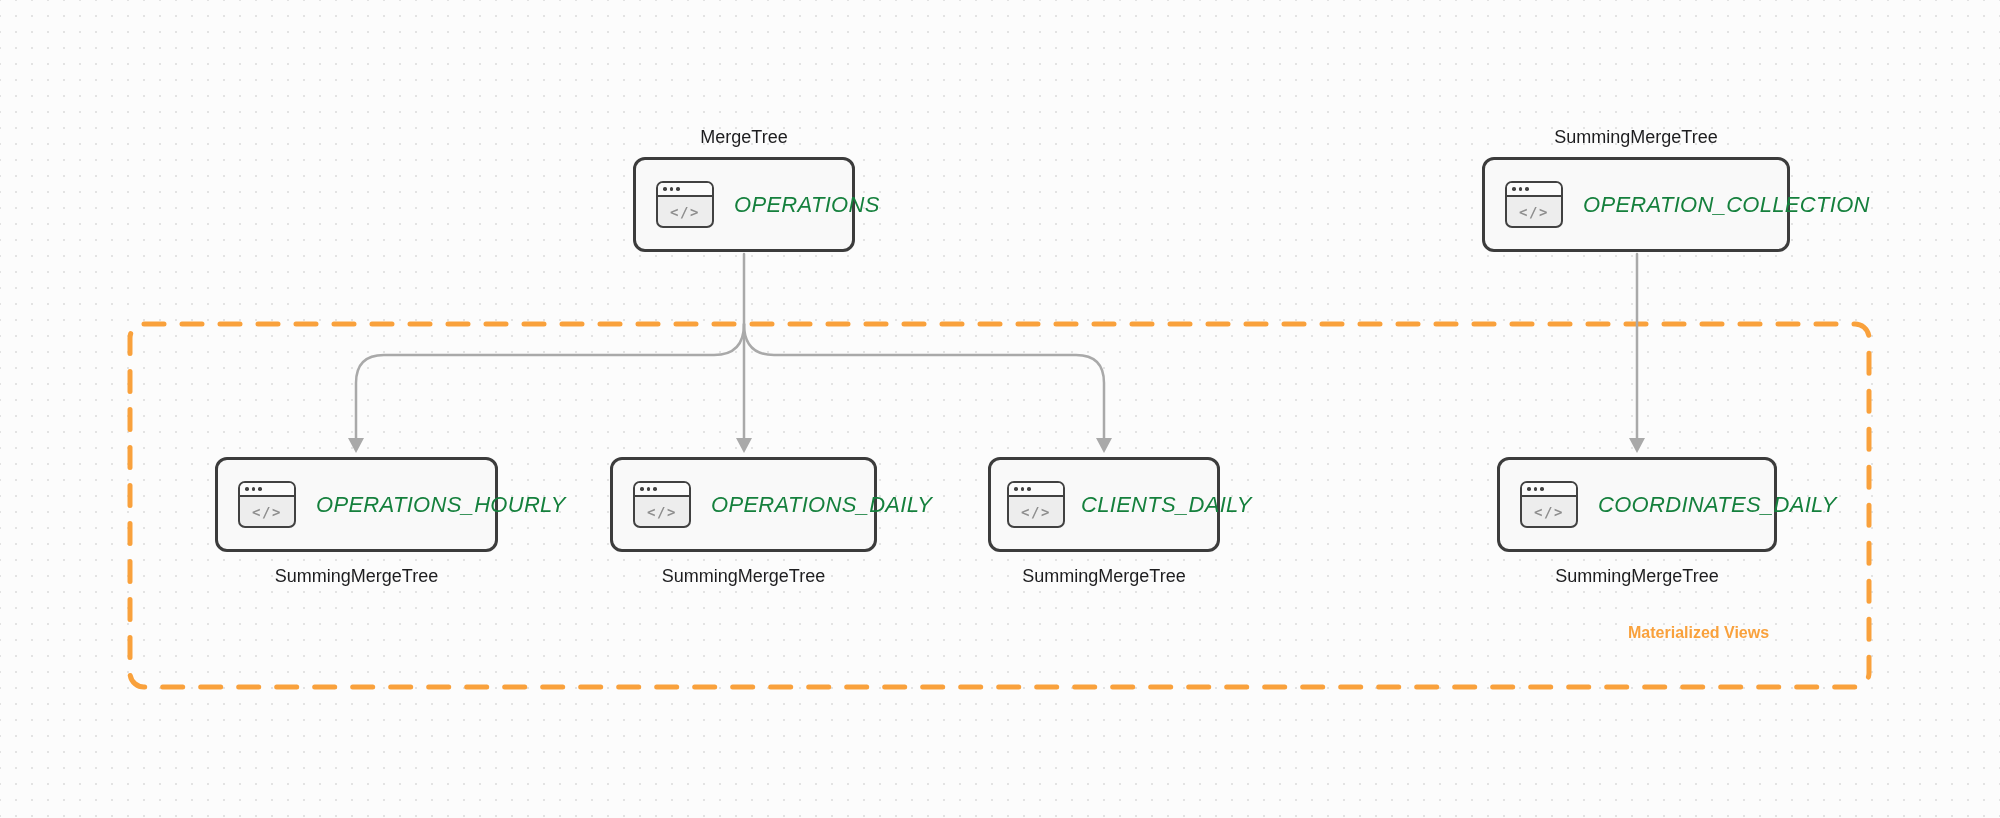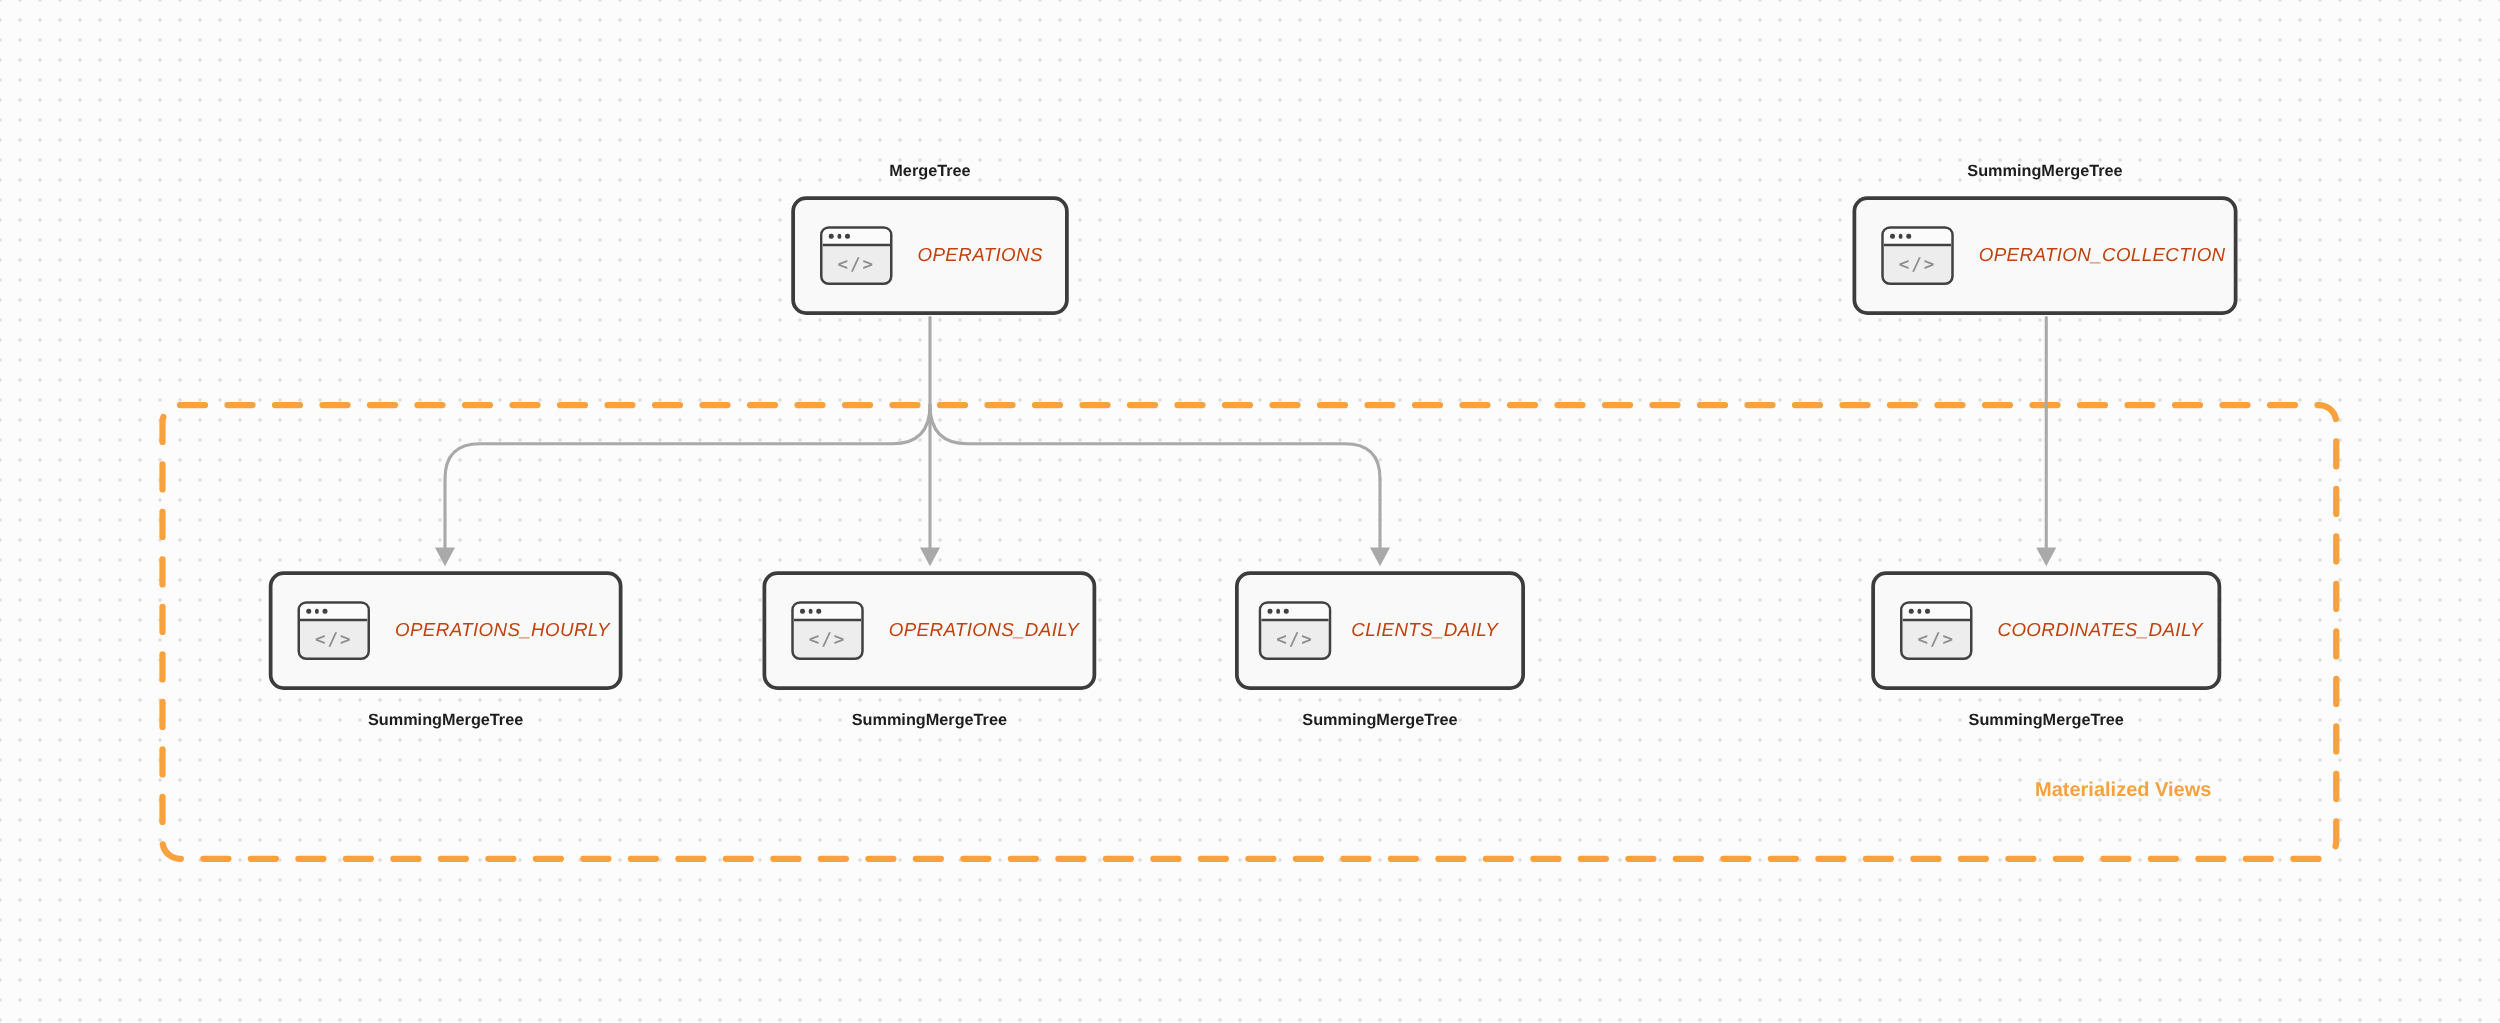--- a/index.html
+++ b/index.html
@@ -9,22 +9,22 @@
     background-color:#FCFCFC;
     background-image:radial-gradient(circle,#E3E3E3 1.3px,transparent 1.5px);
     background-size:16px 16px;
     background-position:8px 8px;
     font-family:"Liberation Sans",sans-serif;
     overflow:hidden;
   }
   .edges{position:absolute;left:0;top:0;}
   .node-group{position:absolute;display:flex;flex-direction:column;align-items:center;}
   .engine-label{
-    font-size:13px;line-height:22px;color:#1D1D1F;
-    white-space:nowrap;margin-bottom:9px;font-weight:bold;
+    font-size:18px;line-height:22px;color:#1D1D1F;
+    white-space:nowrap;margin-bottom:9px;
   }
   .node-group.below .engine-label{margin-bottom:0;margin-top:13px;}
   .node-box{
     width:100%;height:95px;box-sizing:border-box;
     background:#F9F9F9;border:3px solid #3C3C3C;border-radius:12px;
     display:flex;align-items:center;gap:20px;
     padding:0 14px 0 20px;
   }
   .browser-icon{
     width:58px;height:47px;box-sizing:border-box;flex-shrink:0;
@@ -36,21 +36,21 @@
     border-bottom:2.5px solid #414141;
     display:flex;align-items:center;gap:3px;padding-left:5px;
   }
   .icon-bar i{width:3.5px;height:3.5px;border-radius:50%;background:#414141;}
   .icon-body{
     flex:1;display:flex;align-items:center;justify-content:center;
     color:#8E8E8E;font-size:14px;font-weight:bold;letter-spacing:1.5px;
     font-family:"DejaVu Sans Mono",monospace;
   }
   .node-title{
-    font-style:italic;font-size:15px;color:#c2410c;
+    font-style:italic;font-size:22px;color:#15803d;
     letter-spacing:0.3px;white-space:nowrap;
   }
   .mv-label{
     position:absolute;left:1628px;top:624px;
     font-size:16px;font-weight:600;color:#F9A13C;white-space:nowrap;
   }
 </style>
 </head>
 <body>
 

